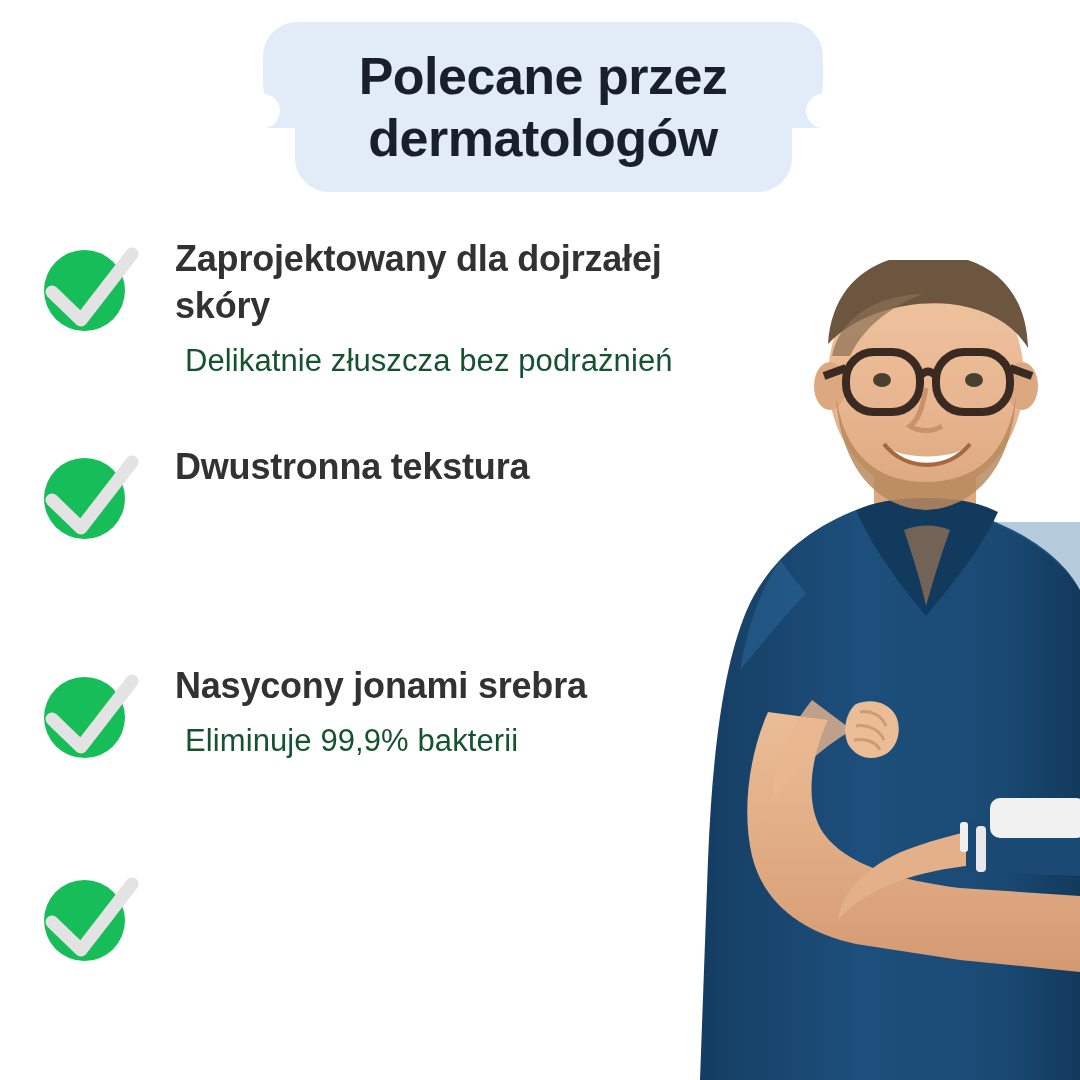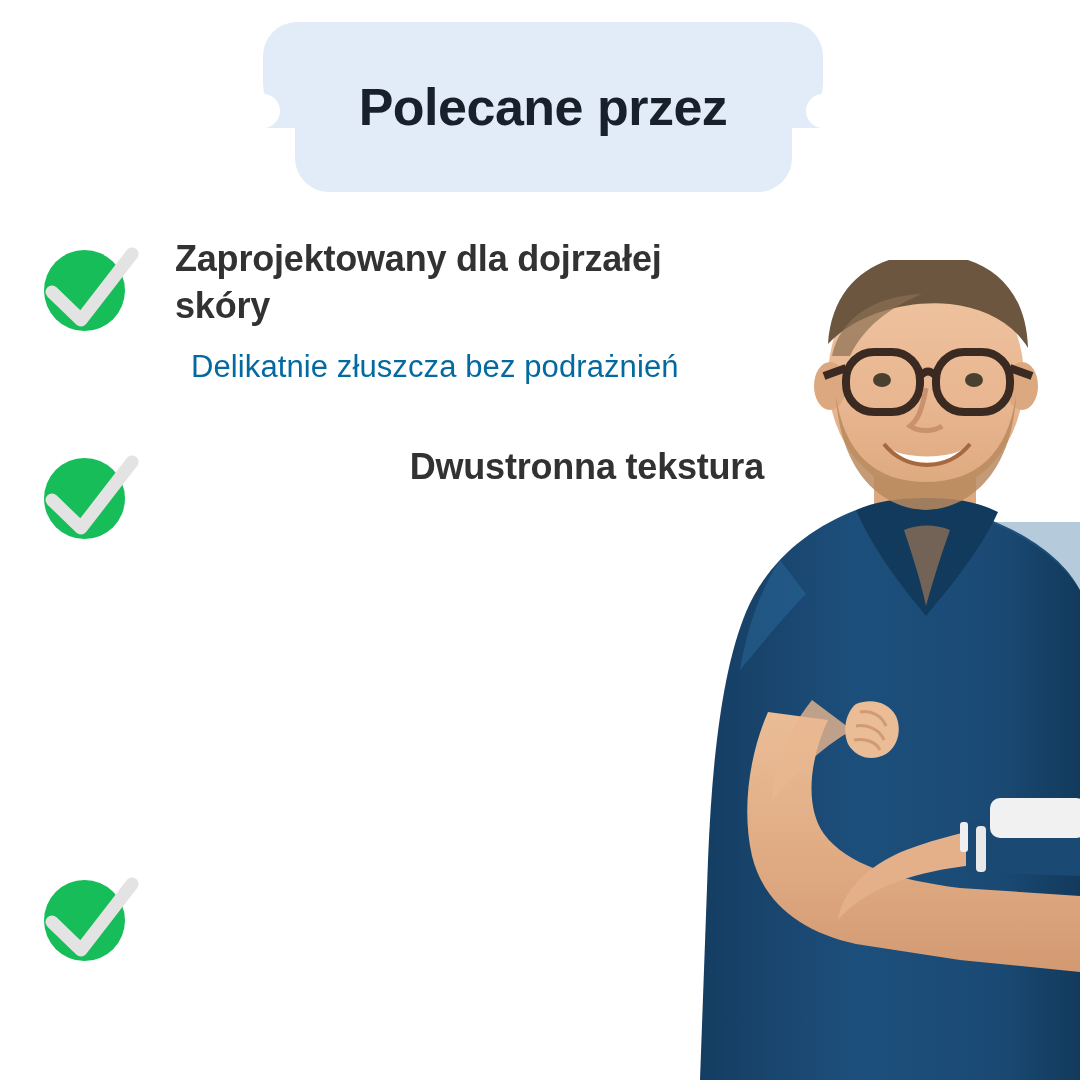--- a/index.html
+++ b/index.html
@@ -94,21 +94,21 @@
     width: 1080px;
     height: 1080px;
     z-index: 4;
   }
   .feature {
     position: absolute;
     left: 44px;
     width: 720px;
   }
   .feature-1 { top: 236px; }
-  .feature-2 { top: 444px; text-align: right; }
+  .feature-2 { top: 444px; }
   .feature-3 { top: 663px; }
   .feature-4 { top: 866px; }
 
   .check {
     position: absolute;
     left: 0;
     top: 6px;
     width: 92px;
     height: 88px;
   }
@@ -139,23 +139,23 @@
     font-weight: 700;
     line-height: 1.30;
     color: #323232;
     letter-spacing: -0.2px;
     margin: 0 0 3px 0;
   }
   .feature-sub {
     font-size: 31px;
     font-weight: 400;
     line-height: 1.36;
-    color: #0369a1;
+    color: #14532d;
     letter-spacing: 0.1px;
-    margin: 16px;
+    margin: 10px;
   }
 
   
   .doctor {
     position: absolute;
     right: 0;
     bottom: 0;
     width: 420px;
     height: 820px;
     z-index: 2;
@@ -167,20 +167,21 @@
 
 <div id="page">
 
   <div class="badge-wrap">
     <div class="badge-bg-top"></div>
     <div class="badge-bg-bottom"></div>
     <div class="badge-join left"></div>
     <div class="badge-join right"></div>
     <div class="badge-title">
       <span class="ln">Polecane przez</span>
+      <span class="ln">dermatologów</span>
     </div>
   </div>
 
   <div class="doctor">
     <svg viewBox="0 0 420 820" xmlns="http://www.w3.org/2000/svg" aria-hidden="true">
       <defs>
         <linearGradient id="scrub" x1="0" y1="0" x2="1" y2="0">
           <stop offset="0%" stop-color="#153d62"></stop>
           <stop offset="42%" stop-color="#1d4f7c"></stop>
           <stop offset="78%" stop-color="#1a4a74"></stop>
@@ -275,20 +276,32 @@
         <div class="disc"></div>
         <svg viewBox="0 0 92 92" xmlns="http://www.w3.org/2000/svg" aria-hidden="true">
           <path d="M8 50 L37 78 L88 12" fill="none" stroke="#e3e3e3" stroke-width="13" stroke-linecap="round" stroke-linejoin="round"></path>
         </svg>
       </div>
       <div class="feature-body">
         <p class="feature-title">Dwustronna tekstura</p>
       </div>
     </div>
 
+    <div class="feature feature-3">
+      <div class="check">
+        <div class="disc"></div>
+        <svg viewBox="0 0 92 92" xmlns="http://www.w3.org/2000/svg" aria-hidden="true">
+          <path d="M8 50 L37 78 L88 12" fill="none" stroke="#e3e3e3" stroke-width="13" stroke-linecap="round" stroke-linejoin="round"></path>
+        </svg>
+      </div>
+      <div class="feature-body">
+        <p class="feature-title">Nasycony jonami srebra</p>
+        <p class="feature-sub">Eliminuje 99,9% bakterii</p>
+      </div>
+    </div>
 
     <div class="feature feature-4">
       <div class="check">
         <div class="disc"></div>
         <svg viewBox="0 0 92 92" xmlns="http://www.w3.org/2000/svg" aria-hidden="true">
           <path d="M8 50 L37 78 L88 12" fill="none" stroke="#e3e3e3" stroke-width="13" stroke-linecap="round" stroke-linejoin="round"></path>
         </svg>
       </div>
       <div class="feature-body">
       </div>

